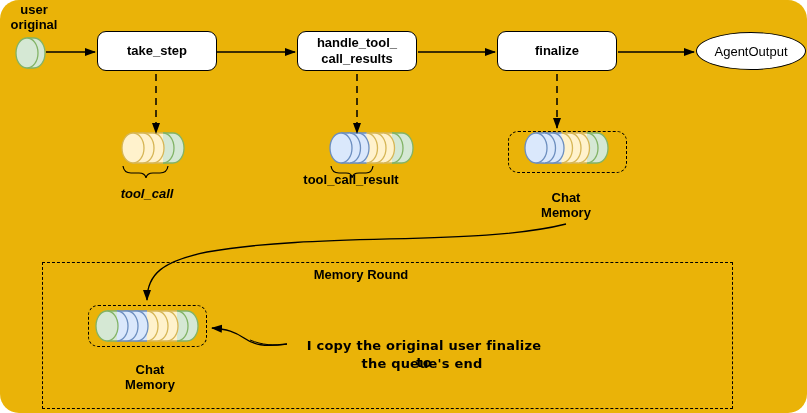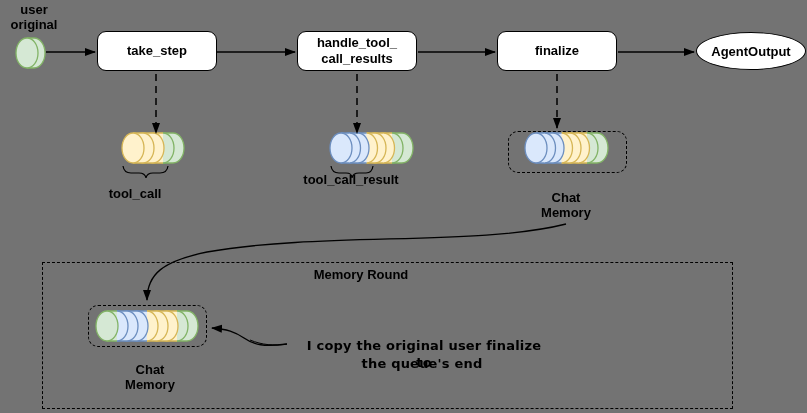--- a/index.html
+++ b/index.html
@@ -1,30 +1,30 @@
 <!DOCTYPE html>
 <html><head>
 <meta charset="utf-8">
 <style>
   html,body{margin:0;padding:0;background:#fff;}
   .canvas{
-    position:relative;width:807px;height:413px;background:#737373;
-    font-family:"Liberation Sans",sans-serif;color:#000;overflow:hidden;
+    position:relative;width:807px;height:413px;background:#eab308;
+    font-family:"Liberation Sans",sans-serif;color:#000;overflow:hidden;border-radius:19px;
   }
   .node{
     position:absolute;box-sizing:border-box;background:#fff;
     border:1.5px solid #000;border-radius:9px;
     display:flex;flex-direction:column;align-items:center;justify-content:center;
     font-weight:bold;font-size:13px;line-height:16px;text-align:center;
   }
   .enode{
     position:absolute;box-sizing:border-box;background:#fff;
     border:1.5px solid #000;border-radius:50%;
     display:flex;align-items:center;justify-content:center;
-    font-weight:bold;font-size:13px;
+    font-weight:normal;font-size:13px;
   }
   .lbl{
     position:absolute;font-weight:bold;font-size:13px;line-height:15px;text-align:center;
   }
   .dashedbox{
     position:absolute;box-sizing:border-box;border:1.6px dashed #000;border-radius:10px;background:transparent;
   }
   .bigbox{
     position:absolute;box-sizing:border-box;border:1.6px dashed #000;background:transparent;
   }
@@ -51,21 +51,21 @@
     <div>handle_tool_</div>
     <div>call_results</div>
   </div>
   <div class="node" style="left:497px;top:31px;width:120px;height:40px;align-items:center;">
     <div>finalize</div>
   </div>
   <div class="enode" style="left:696px;top:32px;width:110px;height:38px;">
     <div>AgentOutput</div>
   </div>
 
-  <div class="lbl" style="left:85px;top:186px;width:100px;">tool_call</div>
+  <div class="lbl" style="left:97px;top:186px;width:100px;font-style:italic;">tool_call</div>
   <div class="lbl" style="left:291px;top:172px;width:120px;">tool_call_result</div>
 
   <div class="dashedbox" style="left:508px;top:131px;width:119px;height:42px;"></div>
   <div class="lbl" style="left:535px;top:190px;width:62px;">
     <div>Chat</div>
     <div>Memory</div>
   </div>
 
   <div class="bigbox" style="left:42px;top:262px;width:691px;height:147px;"></div>
   <div class="lbl" style="left:300px;top:267px;width:122px;">Memory Round</div>

